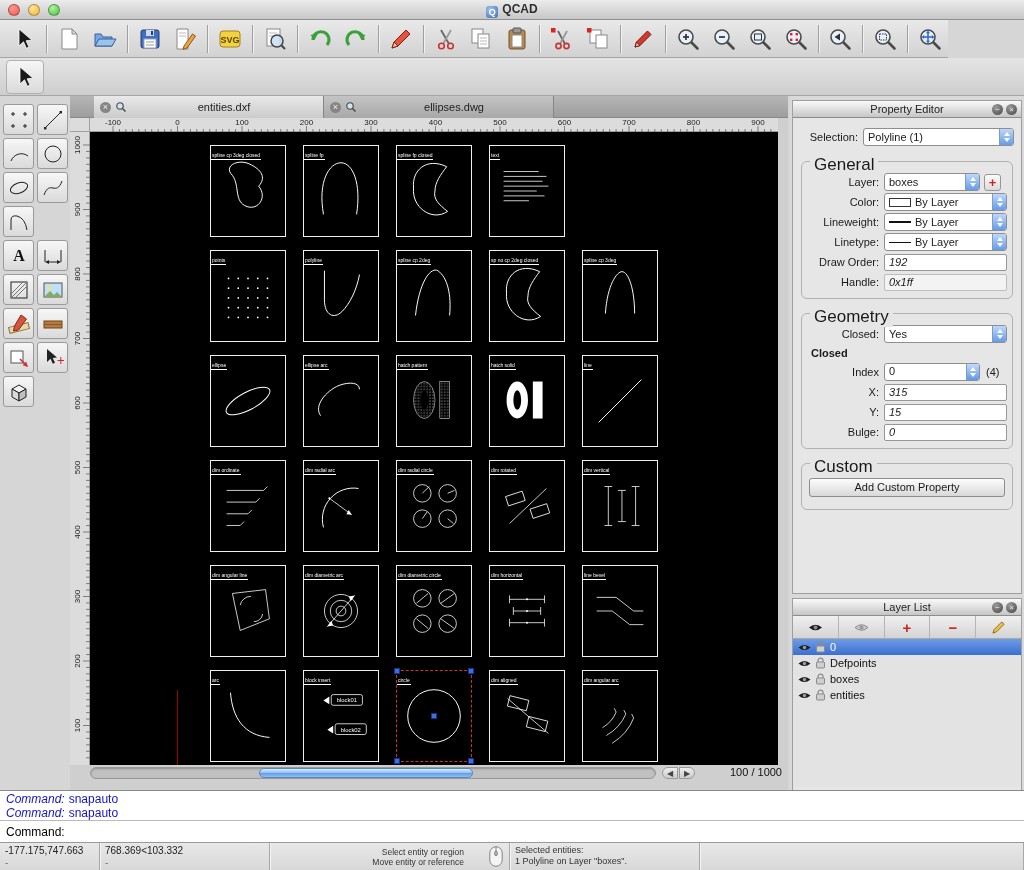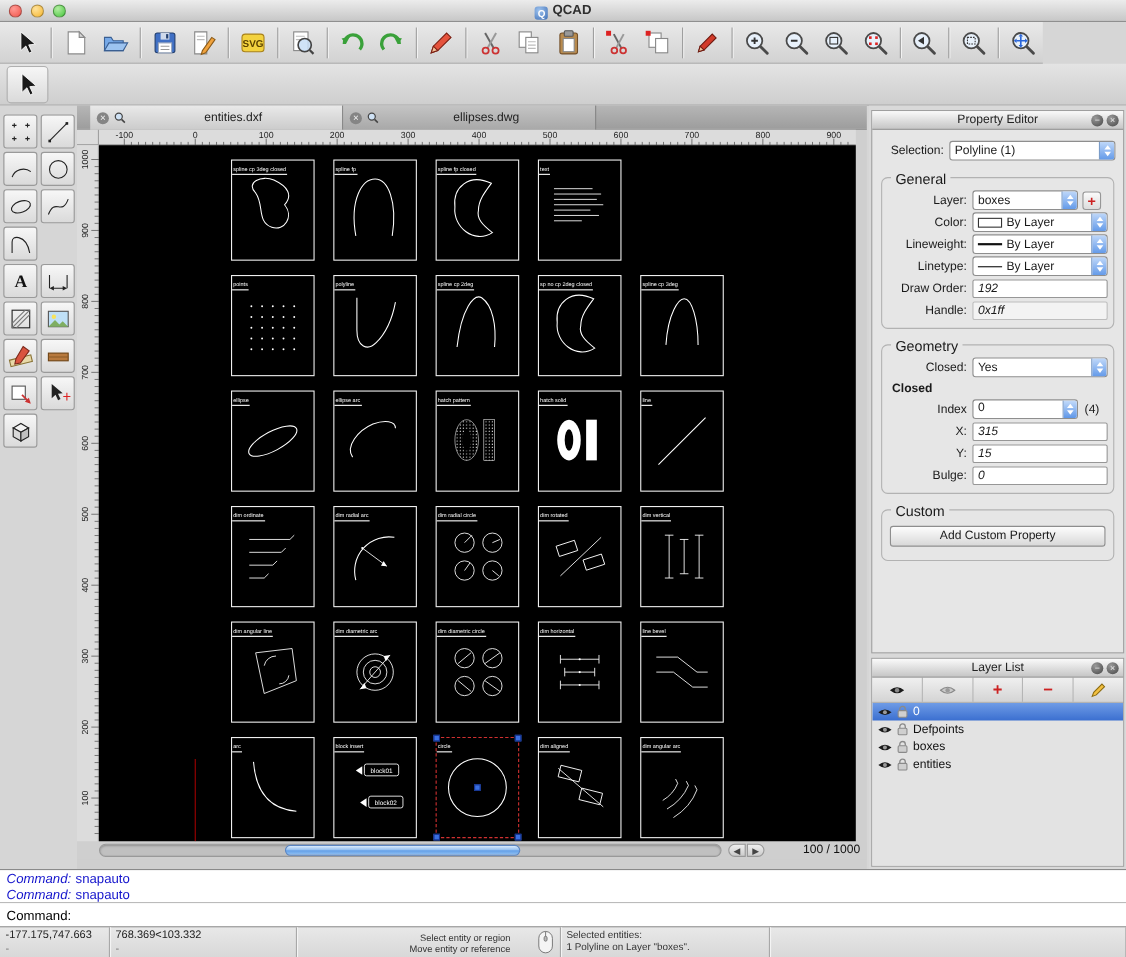--- a/index.html
+++ b/index.html
@@ -35,21 +35,21 @@
   
   #palette { position:absolute; left:0; top:96px; width:70px; height:694px; background:#d6d6d6;
     display:flex; flex-wrap:wrap; align-content:flex-start; padding:8px 0 0 3px; gap:3px; }
   .pal-btn { width:31px; height:31px; border:1px solid #9a9a9a; border-radius:3px;
     background:linear-gradient(#f7f7f7,#dadada); display:flex; align-items:center; justify-content:center; }
   .pal-slot { width:31px; height:31px; }
 
   
   #doc { position:absolute; left:70px; top:96px; width:718px; height:694px; background:#cfcfcf; }
   #tabbar { position:absolute; left:0; top:0; width:718px; height:22px;
-    background:linear-gradient(#b6b6b6,#9d9d9d); border-bottom:1px solid #8a8a8a; display:flex; padding-left:12px; }
+    background:linear-gradient(#b6b6b6,#9d9d9d); border-bottom:1px solid #8a8a8a; display:flex; padding-left:24px; }
   .tab { width:230px; height:22px; display:flex; align-items:center; padding:0 6px;
     border-right:1px solid #858585; background:linear-gradient(#c4c4c4,#a8a8a8); font-size:11px; color:#222; }
   .tab.active { background:linear-gradient(#e9e9e9,#cbcbcb); }
   .tab-close { width:11px; height:11px; border-radius:50%; background:#858585; color:#f2f2f2;
     font-size:9px; line-height:11px; text-align:center; margin-right:4px; flex:none; }
   .tab-close::before { content:"×"; }
   .tab-mag { margin-right:4px; flex:none; display:flex; }
   .tab-label { flex:1; text-align:center; }
 
   #corner { position:absolute; left:0; top:22px; width:20px; height:14px; background:#dcdcdc; border-right:1px solid #a0a0a0; border-bottom:1px solid #a0a0a0; }
@@ -76,21 +76,21 @@
   .scroll-arrow { position:absolute; top:2px; width:16px; height:12px; text-align:center; font-size:8px;
     line-height:12px; color:#444; background:linear-gradient(#eee,#ccc); border:1px solid #999; }
   #scroll-left { left:592px; border-radius:6px 0 0 6px; }
   #scroll-right { left:609px; border-radius:0 6px 6px 0; }
   #zoom-indicator { position:absolute; right:6px; top:1px; font-size:11px; color:#111; }
 
   
   #sidebar { position:absolute; left:790px; top:96px; width:234px; height:694px; background:#d9d9d9; }
   .panel { position:absolute; left:2px; width:230px; background:#e6e6e6; border:1px solid #9f9f9f; }
   #prop-panel { top:4px; height:494px; }
-  #layer-panel { top:502px; height:190px; }
+  #layer-panel { top:502px; height:245px; }
   .panel-title { height:17px; background:linear-gradient(#fafafa,#c6c6c6); border-bottom:1px solid #8d8d8d;
     position:relative; text-align:center; font-size:11px; color:#222; line-height:17px; }
   .panel-btns { position:absolute; right:4px; top:3px; display:flex; gap:3px; }
   .panel-btn { width:11px; height:11px; border-radius:50%; color:#eee; font-size:8px; line-height:11px;
     text-align:center; background:radial-gradient(circle at 35% 30%, #9a9a9a, #464646); }
   .panel-btn.minimize::before { content:"−"; }
   .panel-btn.close::before { content:"×"; }
 
   .panel-body { padding:0 7px; font-size:11px; color:#1a1a1a; }
   .prop-row { display:flex; align-items:center; height:20px; }
@@ -111,21 +111,21 @@
   .linesample { width:22px; height:0; border-top:2px solid #111; margin-right:4px; flex:none; }
   .linesample.thin { border-top-width:1px; }
   .plus-btn { width:17px; height:17px; margin-left:4px; border:1px solid #979797; border-radius:3px;
     background:linear-gradient(#fbfbfb,#dcdcdc); color:#cc2222; font-weight:bold; font-size:13px;
     line-height:15px; text-align:center; flex:none; }
   .plus-btn::before { content:"+"; }
   .field { flex:1; height:17px; background:#fff; border:1px solid #979797; border-radius:2px;
     padding:1px 4px; font-size:11px;font-style:italic; }
   .field.readonly { background:#f3f3f3; border-color:#bdbdbd; }
   .group { border:1px solid #b2b2b2; border-radius:6px; margin:14px 1px 0 1px; padding:10px 5px 6px 5px; position:relative; }
-  .group .gtitle { position:absolute; top:-7px; left:8px; background:#e6e6e6; padding:0 4px; font-size:13px; }
+  .group .gtitle { position:absolute; top:-7px; left:8px; background:#e6e6e6; padding:0 4px; font-size:17px; }
   .vertex-row { font-weight:bold; padding-left:4px; height:18px; display:flex; align-items:center; }
   .spin { flex:0 0 96px; display:flex; height:18px; background:#fff; border:1px solid #8e8e8e; border-radius:3px; overflow:hidden; }
   .spin .spin-text { flex:1; padding:1px 4px; }
   .spin-cap { width:13px; background:linear-gradient(#c4dbfa,#5f97e8); border-left:1px solid #7a9cc9;
     display:flex; flex-direction:column; align-items:center; justify-content:center; }
   .spin-cap i { display:block; width:0; height:0; border-left:3px solid transparent; border-right:3px solid transparent; }
   .spin-cap .up { border-bottom:4px solid #fff; margin-bottom:1px; }
   .spin-cap .dn { border-top:4px solid #fff; margin-top:1px; }
   .index-count { margin-left:6px; }
   .acp-btn { display:block; margin:4px auto 6px auto; width:196px; height:19px;

